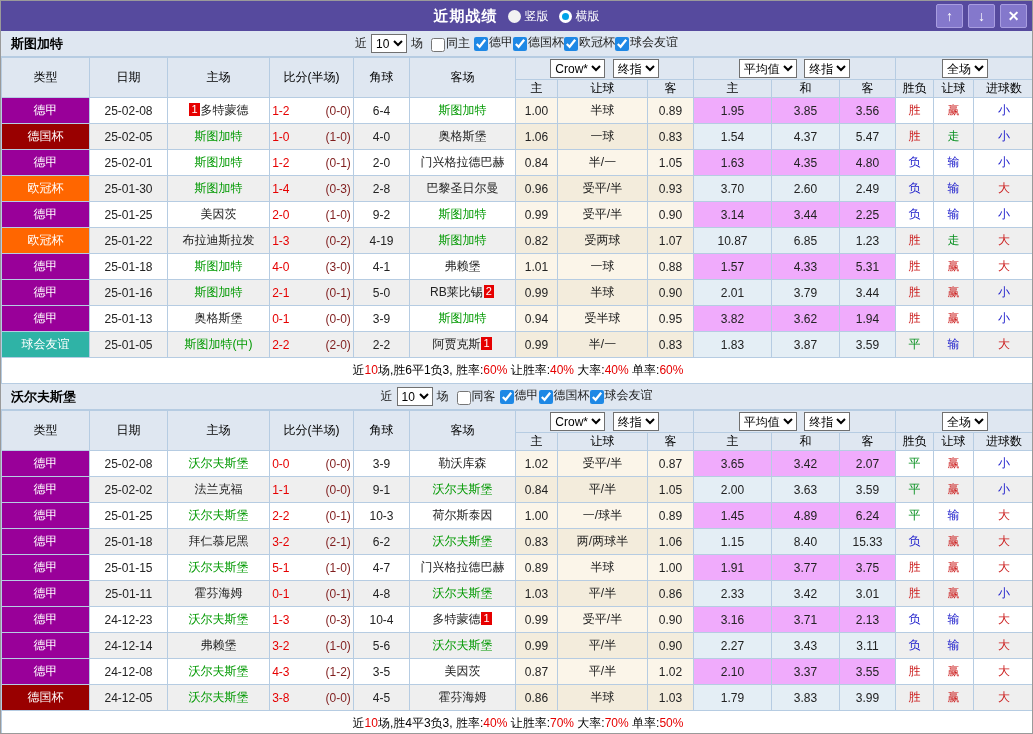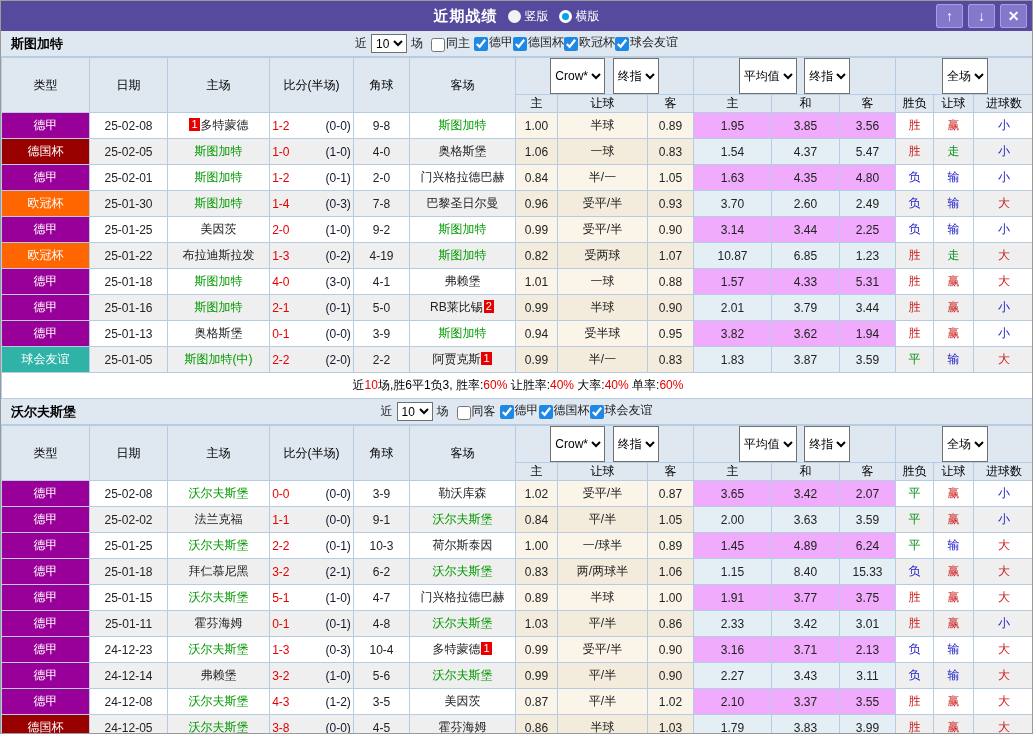--- a/index.html
+++ b/index.html
@@ -68,31 +68,31 @@
   
   table { border-collapse: collapse; table-layout: fixed; width: 100%; font-size: 12px; }
   th, td {
     border: 1px solid #b6cce2;
     text-align: center; padding: 0;
     overflow: hidden; white-space: nowrap;
   }
   thead th { background: #dfe7f1; font-weight: normal; color: #000; }
   .head-top th { height: 22px; }
   .head-sub th { height: 17px; }
-  thead select { font-size: 12px; height: 36px; border: 1px solid #707070; background: #fff; margin: 0 2px; }
+  thead select { font-size: 12px; height: 19px; border: 1px solid #707070; background: #fff; margin: 0 2px; }
   tbody td { height: 26px; background: #ffffff; }
   tbody tr:nth-child(even) td { background: #efefef; }
   tbody td.cream { background: #fbf5e9; }
   tbody tr:nth-child(even) td.cream { background: #f3ecdc; }
   tbody td.lblue { background: #f0abfc; }
   tbody tr:nth-child(even) td.lblue { background: #e4eef5; }
   td.league-td { color: #fff; }
   .self-team { color: #009900; }
   .score-main { color: #e60000; }
-  .score-half { color: #0f172a; margin-left: 36px; }
+  .score-half { color: #7f1d1d; margin-left: 36px; }
   .rank-badge {
     display: inline-block; background: #e60000; color: #fff;
     font-size: 11px; line-height: 13px; min-width: 9px; padding: 0 2px;
     margin: 0 1px; vertical-align: 1px;
   }
   .res-r { color: #cc2020; }
   .res-g { color: #089020; }
   .res-b { color: #2020cc; }
   tfoot td { height: 26px; background: #fff; color: #000; }
   tfoot .red { color: #e60000; }
@@ -195,21 +195,21 @@
           <th>让球</th>
           <th>进球数</th>
         </tr>
       </thead>
       <tbody>
             <tr>
               <td class="league-td" style="background: rgb(153, 0, 153);">德甲</td>
               <td>25-02-08</td>
               <td><span class="rank-badge">1</span><span>多特蒙德</span></td>
               <td><span class="score-main">1-2</span><span class="score-half">(0-0)</span></td>
-              <td>9-8</td>
+              <td>6-4</td>
               <td><span class="self-team">斯图加特</span></td>
               <td class="cream">1.00</td>
               <td class="cream">半球</td>
               <td class="cream">0.89</td>
               <td class="lblue">1.95</td>
               <td class="lblue">3.85</td>
               <td class="lblue">3.56</td>
               <td class="res-r">胜</td>
               <td class="res-r">赢</td>
               <td class="res-b">小</td>
@@ -246,21 +246,21 @@
               <td class="lblue">4.80</td>
               <td class="res-b">负</td>
               <td class="res-b">输</td>
               <td class="res-b">小</td>
             </tr>
             <tr>
               <td class="league-td" style="background: rgb(255, 102, 0);">欧冠杯</td>
               <td>25-01-30</td>
               <td><span class="self-team">斯图加特</span></td>
               <td><span class="score-main">1-4</span><span class="score-half">(0-3)</span></td>
-              <td>7-8</td>
+              <td>2-8</td>
               <td><span>巴黎圣日尔曼</span></td>
               <td class="cream">0.96</td>
               <td class="cream">受平/半</td>
               <td class="cream">0.93</td>
               <td class="lblue">3.70</td>
               <td class="lblue">2.60</td>
               <td class="lblue">2.49</td>
               <td class="res-b">负</td>
               <td class="res-b">输</td>
               <td class="res-r">大</td>

